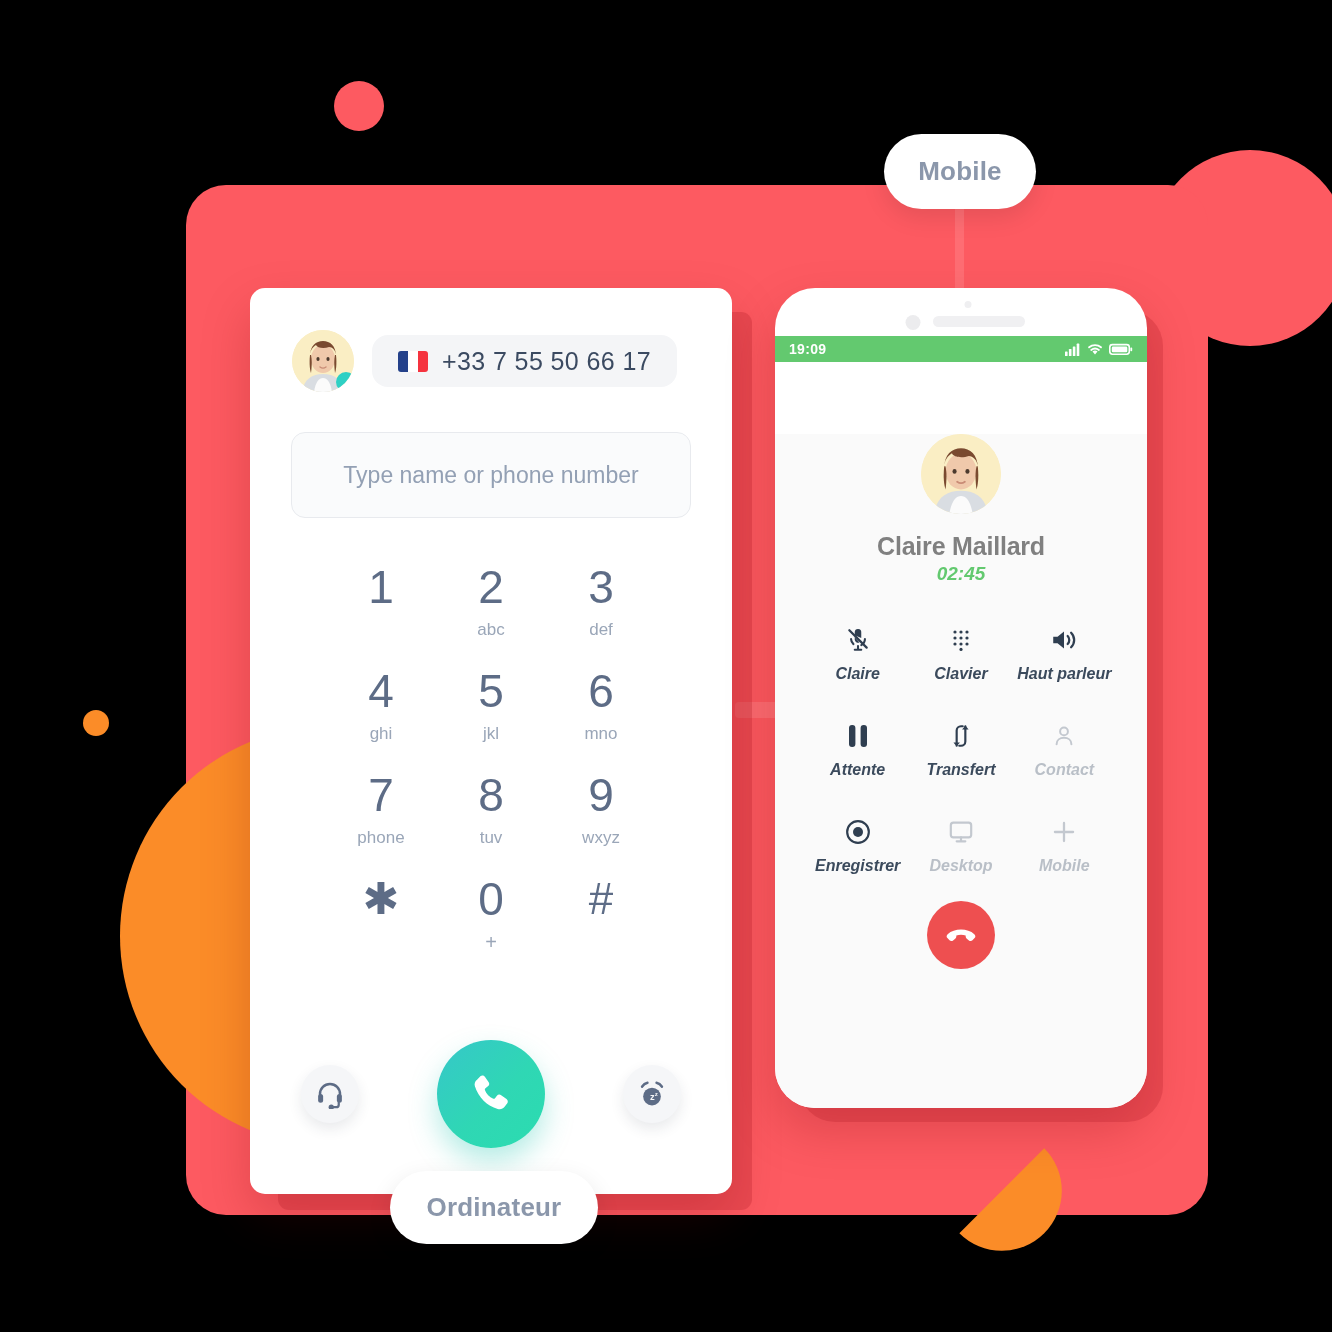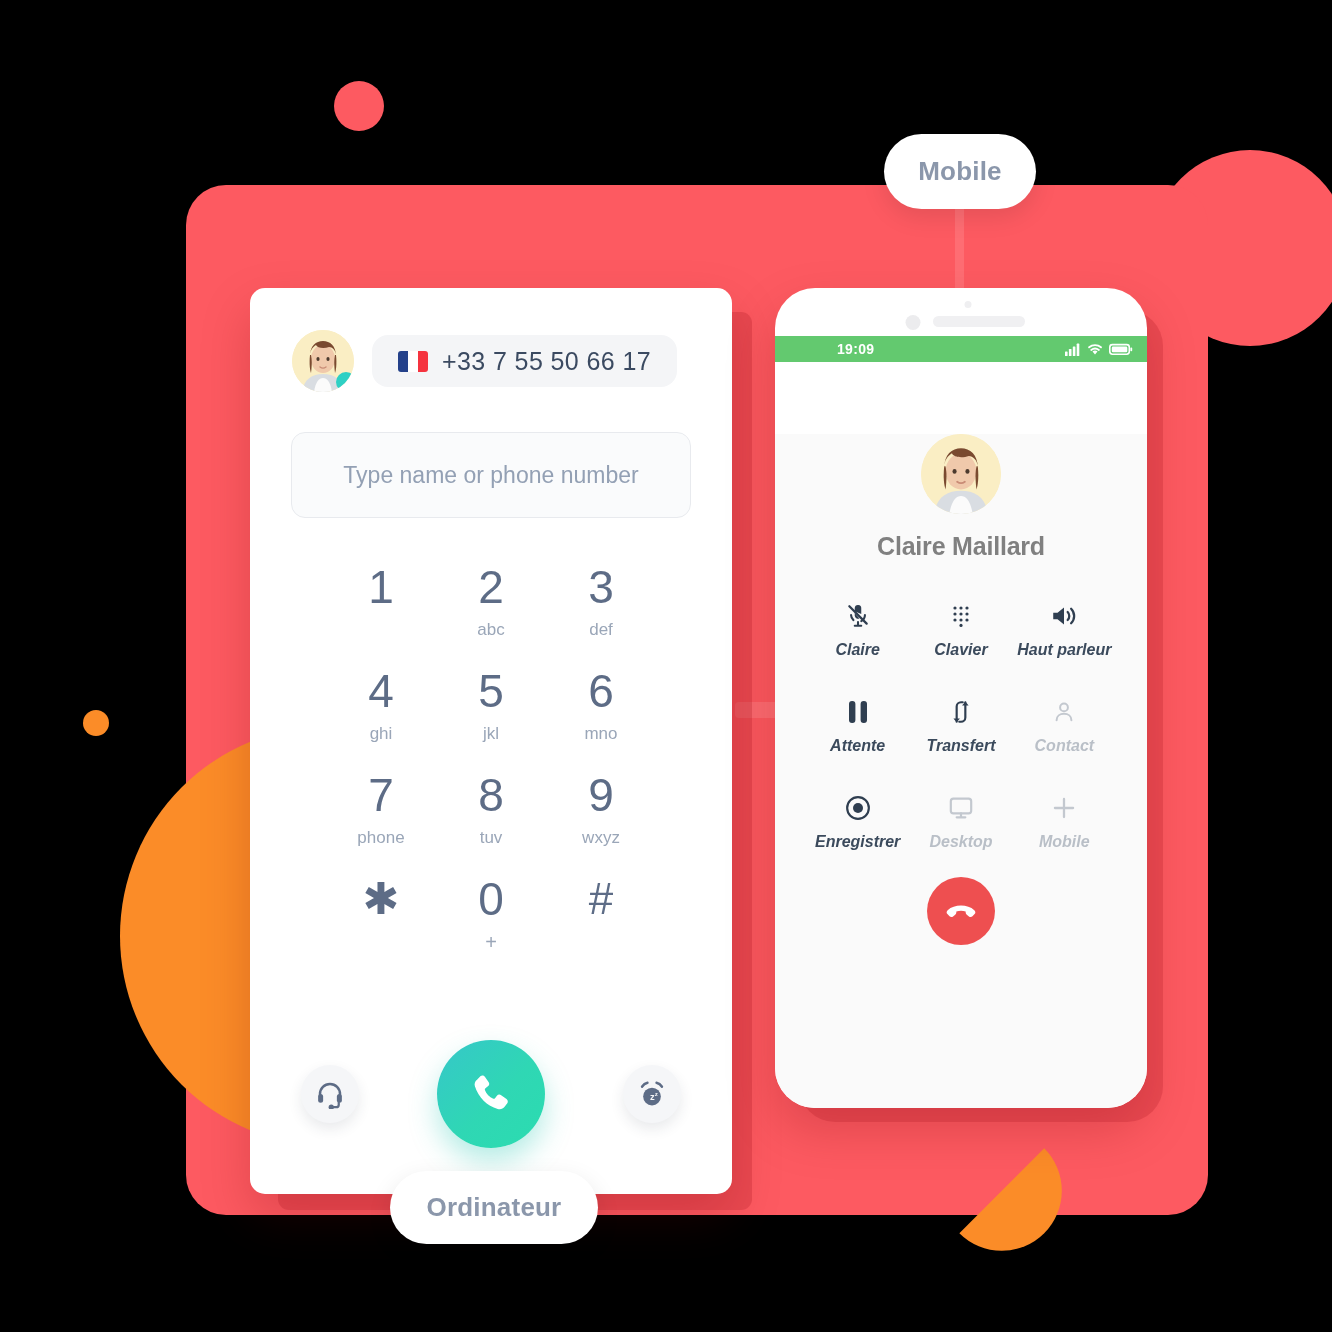--- a/index.html
+++ b/index.html
@@ -66,21 +66,21 @@
 
   
   .phone{position:absolute;left:775px;top:288px;width:372px;height:820px;background:#fff;border-radius:40px;
       box-shadow:20px 18px 0 -4px rgba(178,28,38,.26), 0 22px 50px rgba(120,0,10,.22);overflow:hidden;}
   .notch{height:48px;position:relative;}
   .notch .spk{position:absolute;left:50%;top:28px;transform:translateX(-50%) translateX(18px);width:92px;height:11px;border-radius:6px;background:#f0f0f2;}
   .notch .cam{position:absolute;left:50%;top:27px;transform:translateX(-50%) translateX(-48px);width:15px;height:15px;border-radius:50%;background:#ececee;}
   .notch .dot{position:absolute;left:50%;top:13px;transform:translateX(-50%) translateX(7px);width:7px;height:7px;border-radius:50%;background:#efeff1;}
 
   .statusbar{height:26px;background:#63c96f;display:flex;align-items:center;justify-content:space-between;padding:0 14px;}
-  .statusbar .time{color:#fff;font-size:14px;font-weight:bold;letter-spacing:.3px;margin-left:48px;}
+  .statusbar .time{color:#fff;font-size:14px;font-weight:bold;letter-spacing:.3px;}
   .stat-icons{display:flex;align-items:center;gap:6px;}
 
   .pscreen{background:#fafafa;height:694px;position:relative;}
   .pavatar{width:80px;height:80px;border-radius:50%;background:#faeec4;overflow:hidden;margin:72px auto 0;position:relative;}
   .pavatar .face{position:absolute;left:0;top:0;width:80px;height:80px;}
   .pname{text-align:center;margin-top:18px;font-size:25px;font-weight:bold;color:#808080;letter-spacing:-.2px;}
   .ptype{text-align:center;margin-top:2px;font-size:19px;font-style:italic;color:#8a8a8a;}
   .ptimer{text-align:center;margin-top:2px;font-size:19px;font-style:italic;color:#63c96f;font-weight:bold;}
 
   .grid{margin:38px auto 0;width:310px;display:grid;grid-template-columns:repeat(3,1fr);row-gap:36px;}
@@ -260,20 +260,21 @@
           <path d="M18 26c0-10 6-15 13-15s13 5 13 15c0-6-4-9-7-9-5 2-12 1-13-2-3 2-6 5-6 11z" fill="#7a4a30"></path>
           <path d="M18 25c-1 9 0 15 1 18 1-8 1-13 0-18z" fill="#7a4a30"></path>
           <path d="M44 25c1 9 0 15-1 18-1-8-1-13 0-18z" fill="#7a4a30"></path>
           <ellipse cx="26" cy="29" rx="1.6" ry="1.9" fill="#4c3a2e"></ellipse>
           <ellipse cx="36" cy="29" rx="1.6" ry="1.9" fill="#4c3a2e"></ellipse>
           <path d="M28 37q3 2.2 6 0" stroke="#c98c76" stroke-width="1.4" fill="none" stroke-linecap="round"></path>
         </svg>
       </div>
 
       <div class="pname">Claire Maillard</div>
+      <div class="ptimer">02:45</div>
 
       <div class="grid" id="ctlgrid">
           <div class="gcell">
             <div class="gicon">
               <svg width="26" height="26" viewBox="0 0 24 24">
                 <path d="M9 4.6A3 3 0 0115 5v5.2l-6 -2.6z" fill="#2f3e50"></path>
                 <path d="M9 9.3v2.3a3 3 0 004.3 2.7z" fill="#2f3e50"></path>
                 <path d="M5.6 11.2a6.4 6.4 0 002.2 4.6M18.4 11.2a6.4 6.4 0 01-3.4 5.5" stroke="#2f3e50" stroke-width="1.9" fill="none" stroke-linecap="round"></path>
                 <path d="M12 17.6V21M9 21h6" stroke="#2f3e50" stroke-width="1.9" stroke-linecap="round"></path>
                 <path d="M4 3l16 16" stroke="#2f3e50" stroke-width="2.1" stroke-linecap="round"></path>

